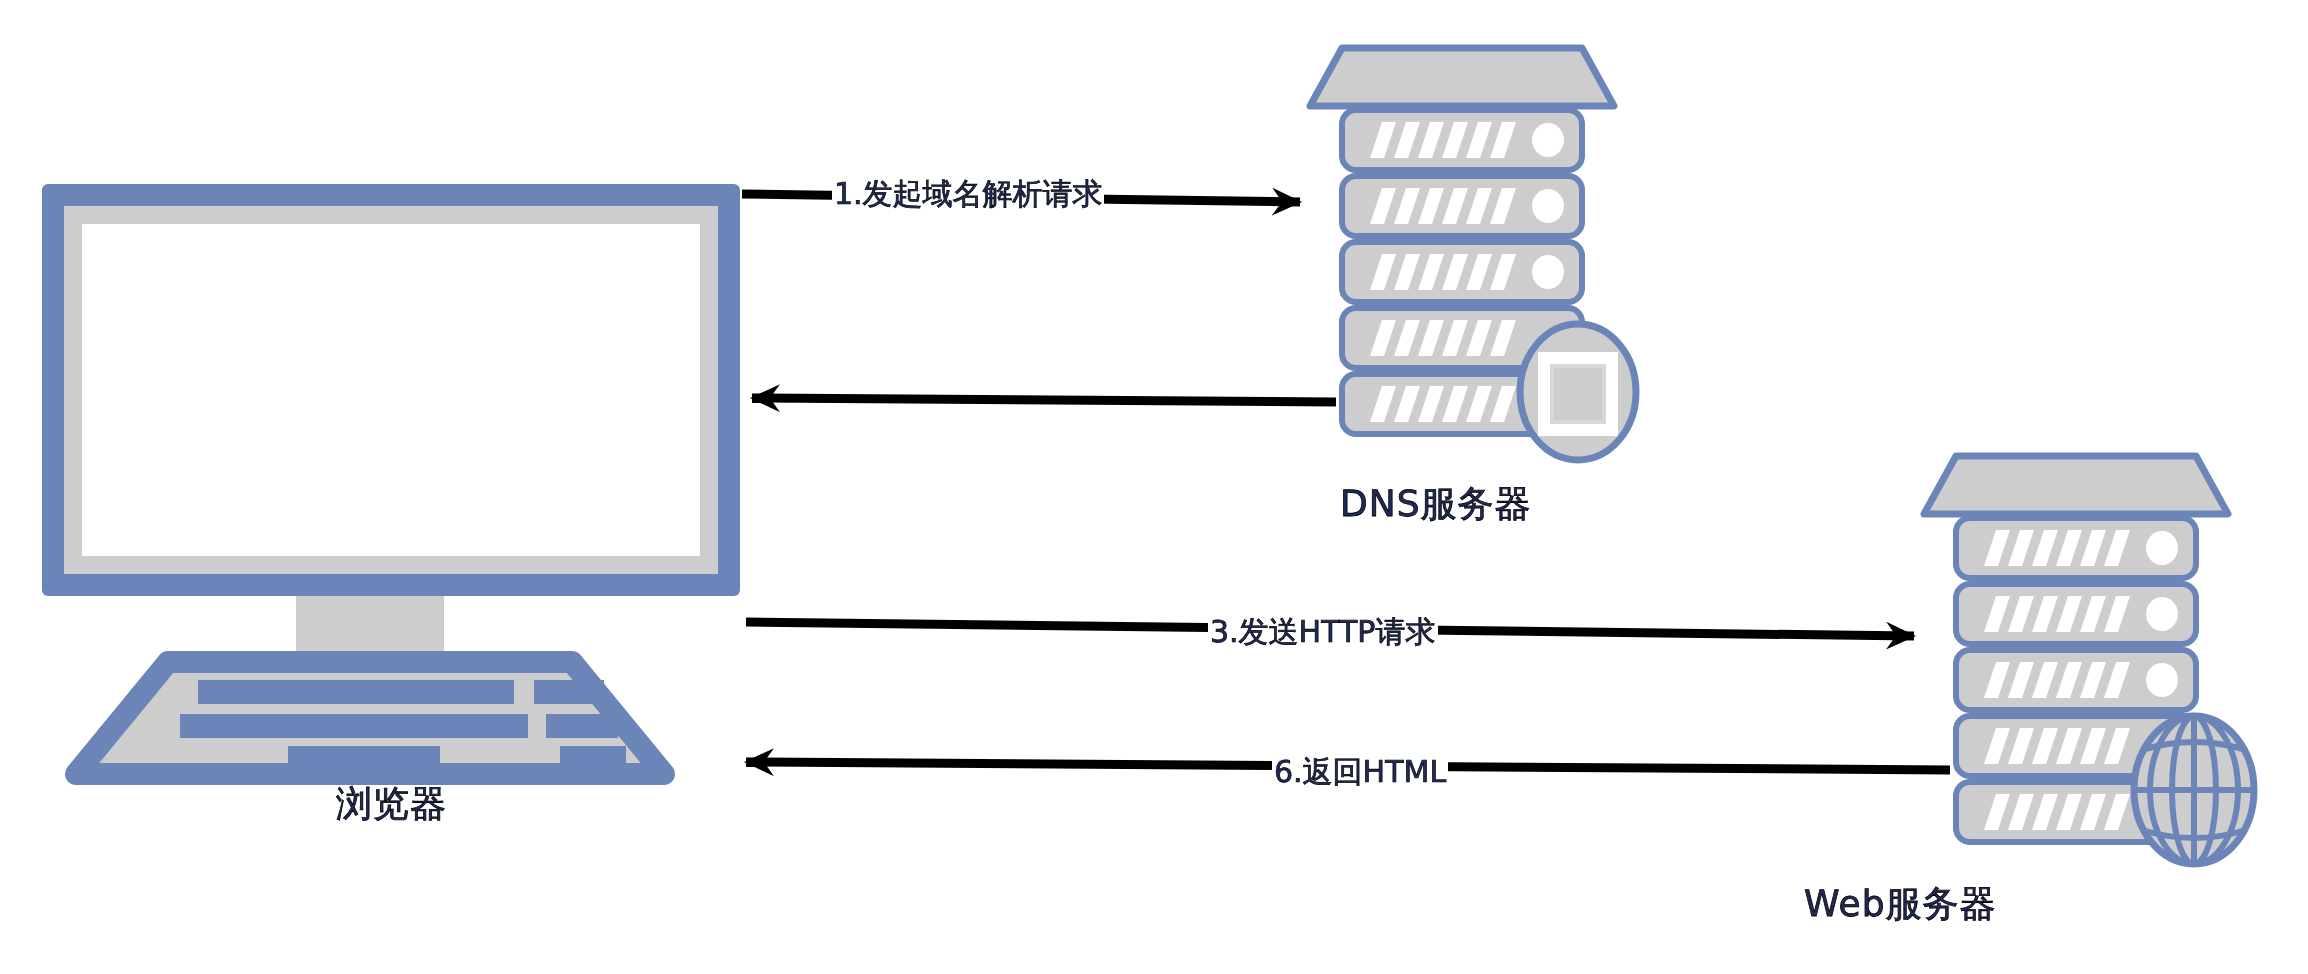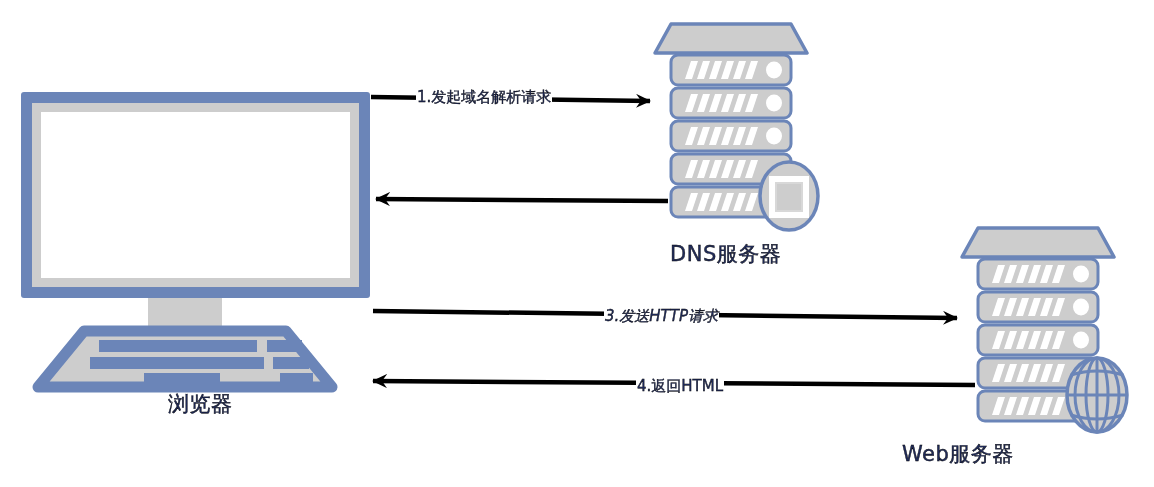--- a/index.html
+++ b/index.html
@@ -20,21 +20,21 @@
   #canvas svg.layer {
     position: absolute;
     left: 0;
     top: 0;
     width: 1154px;
     height: 487px;
   }
   .node-label {
     position: absolute;
     font-family: "DejaVu Sans", "Liberation Sans", sans-serif;
-    font-size: 21px;
+    font-size: 18px;
     color: #1f2a5a;
     white-space: nowrap;
     letter-spacing: 0.5px;
     -webkit-text-stroke: 0.4px #000000;
   }
   .edge-label {
     position: absolute;
     font-family: "DejaVu Sans", "Liberation Sans", sans-serif;
     font-size: 15px;
     color: #1f2a5a;
@@ -169,23 +169,23 @@
     </g>
 
     <g>
       <line x1="975" y1="385" x2="373" y2="381" stroke="#000000" stroke-width="4.5" marker-end="url(#open-arrow-r)"></line>
     </g>
   </svg>
 
   <div class="edge-label" style="left:416px; top:89px;">1.发起域名解析请求</div>
 
 
-  <div class="edge-label" style="left:604px; top:308px;font-style:italic;">3.发送HTTP请求</div>
+  <div class="edge-label" style="left:604px; top:308px;">3.发送HTTP请求</div>
 
-  <div class="edge-label" style="left:636px; top:378px;">4.返回HTML</div>
+  <div class="edge-label" style="left:636px; top:378px;">6.返回HTML</div>
 
   <div class="node-label" style="left:148px; top:390px;margin-left:20px;">浏览器</div>
 
   <div class="node-label" style="left:670px; top:240px;">DNS服务器</div>
 
   <div class="node-label" style="left:902px; top:440px;">Web服务器</div>
 
 </div>
 
 </body></html>

